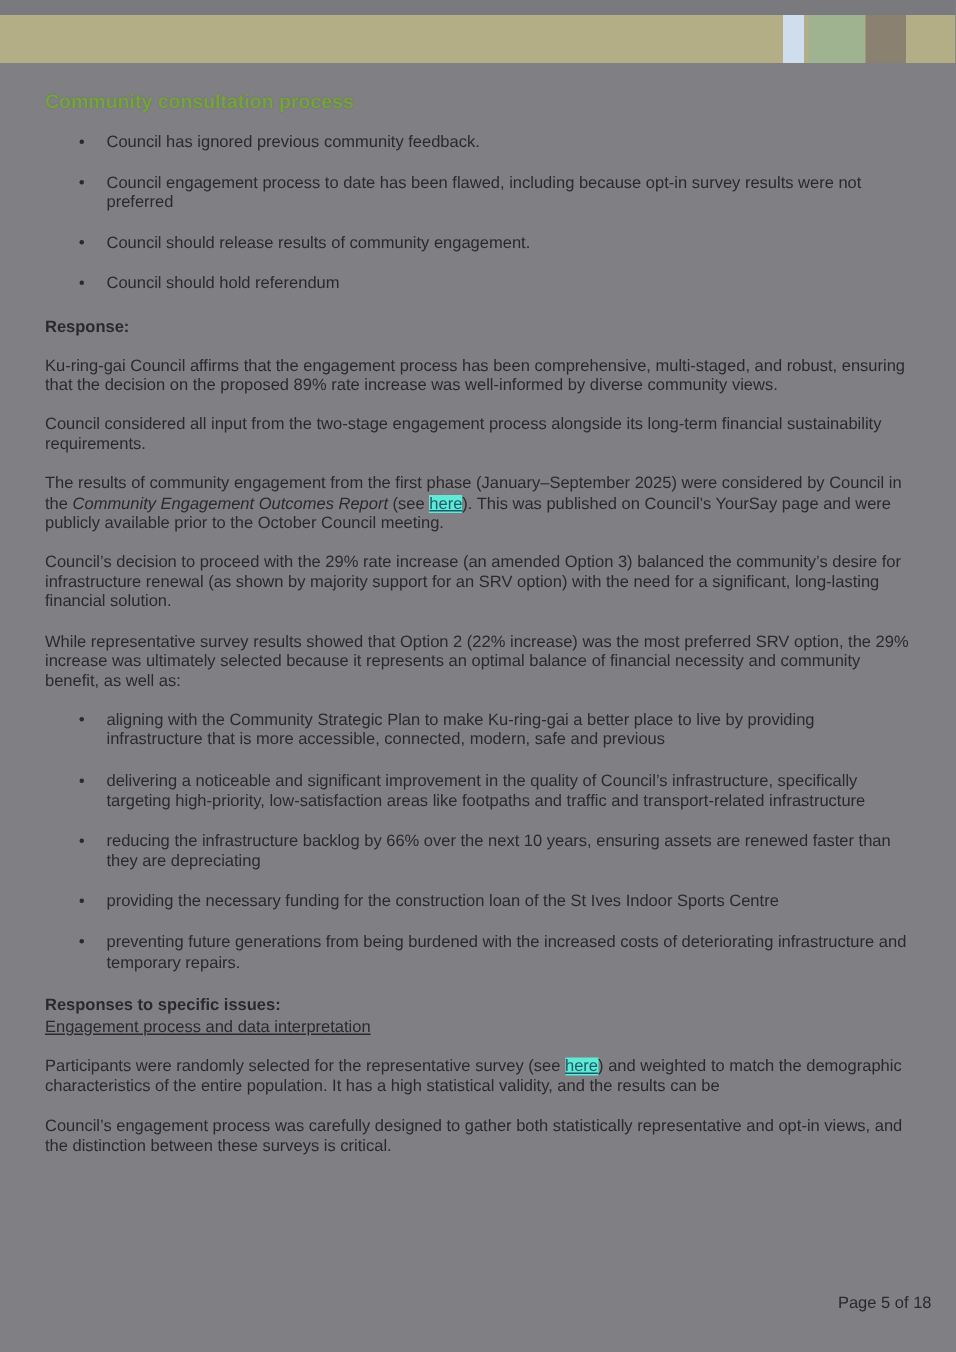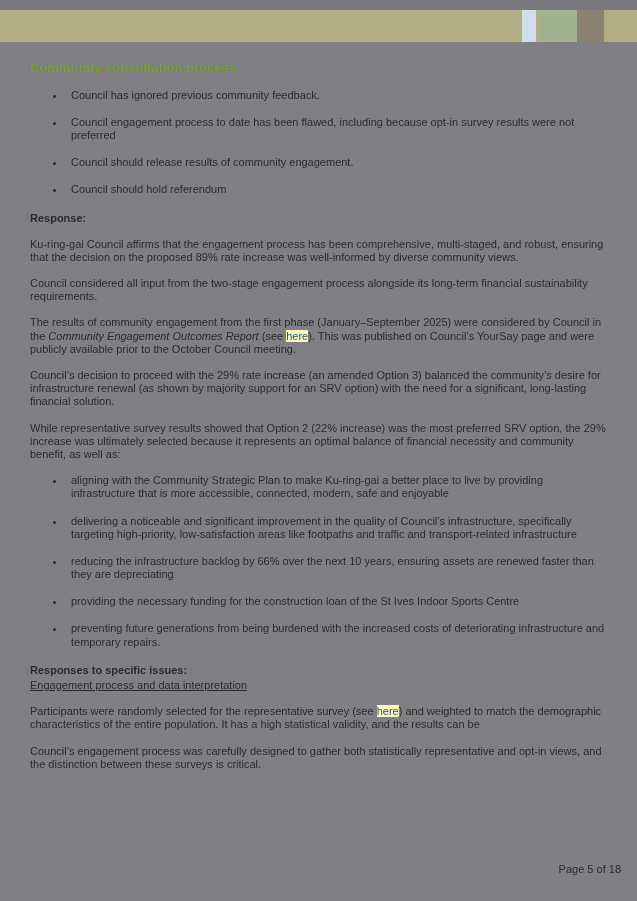--- a/index.html
+++ b/index.html
@@ -32,21 +32,22 @@
   }
   .heading { font-weight:bold; margin:15px 0 0; }
   .para { margin:13px 0 0; }
   ul.bullets { margin:13px 0 0 20px; padding:0 0 0 16px; }
   ul.bullets li { margin:0 0 14px; padding-left:5px; }
   ul.bullets li:last-child { margin-bottom:0; }
   .subheading { font-weight:normal; text-decoration:underline; margin:2px 0 0; }
   .italic { font-style:italic; }
   .doc-link {
     color:#1b5a6a;
-    background:#fef9c3;
+    background:#5eead4;
+    text-decoration:underline;
     cursor:pointer;
   }
   .footer {
     position:absolute;
     right:16px; bottom:26px;
     font-size:11px;
     color:#2a2a2e;
   }
 </style>
 </head>
@@ -78,21 +79,21 @@
 
   <p class="para">Council considered all input from the two-stage engagement process alongside its long-term financial sustainability requirements.</p>
 
   <p class="para"><span>The results of community engagement from the first phase (January–September 2025) were considered by Council in the </span><span class="italic">Community Engagement Outcomes Report</span><span> (see </span><a class="doc-link">here</a><span>). This was published on Council’s YourSay page and were publicly available prior to the October Council meeting.</span></p>
 
   <p class="para">Council’s decision to proceed with the 29% rate increase (an amended Option 3) balanced the community’s desire for infrastructure renewal (as shown by majority support for an SRV option) with the need for a significant, long-lasting financial solution.</p>
 
   <p class="para">While representative survey results showed that Option 2 (22% increase) was the most preferred SRV option, the 29% increase was ultimately selected because it represents an optimal balance of financial necessity and community benefit, as well as:</p>
 
   <ul class="bullets">
-    <li>aligning with the Community Strategic Plan to make Ku-ring-gai a better place to live by providing infrastructure that is more accessible, connected, modern, safe and enjoyable</li>
+    <li>aligning with the Community Strategic Plan to make Ku-ring-gai a better place to live by providing infrastructure that is more accessible, connected, modern, safe and previous</li>
     <li>delivering a noticeable and significant improvement in the quality of Council’s infrastructure, specifically targeting high-priority, low-satisfaction areas like footpaths and traffic and transport-related infrastructure</li>
     <li>reducing the infrastructure backlog by 66% over the next 10 years, ensuring assets are renewed faster than they are depreciating</li>
     <li>providing the necessary funding for the construction loan of the St Ives Indoor Sports Centre</li>
     <li>preventing future generations from being burdened with the increased costs of deteriorating infrastructure and temporary repairs.</li>
   </ul>
 
   <div class="heading">Responses to specific issues:</div>
 
   <div class="subheading">Engagement process and data interpretation</div>
 

